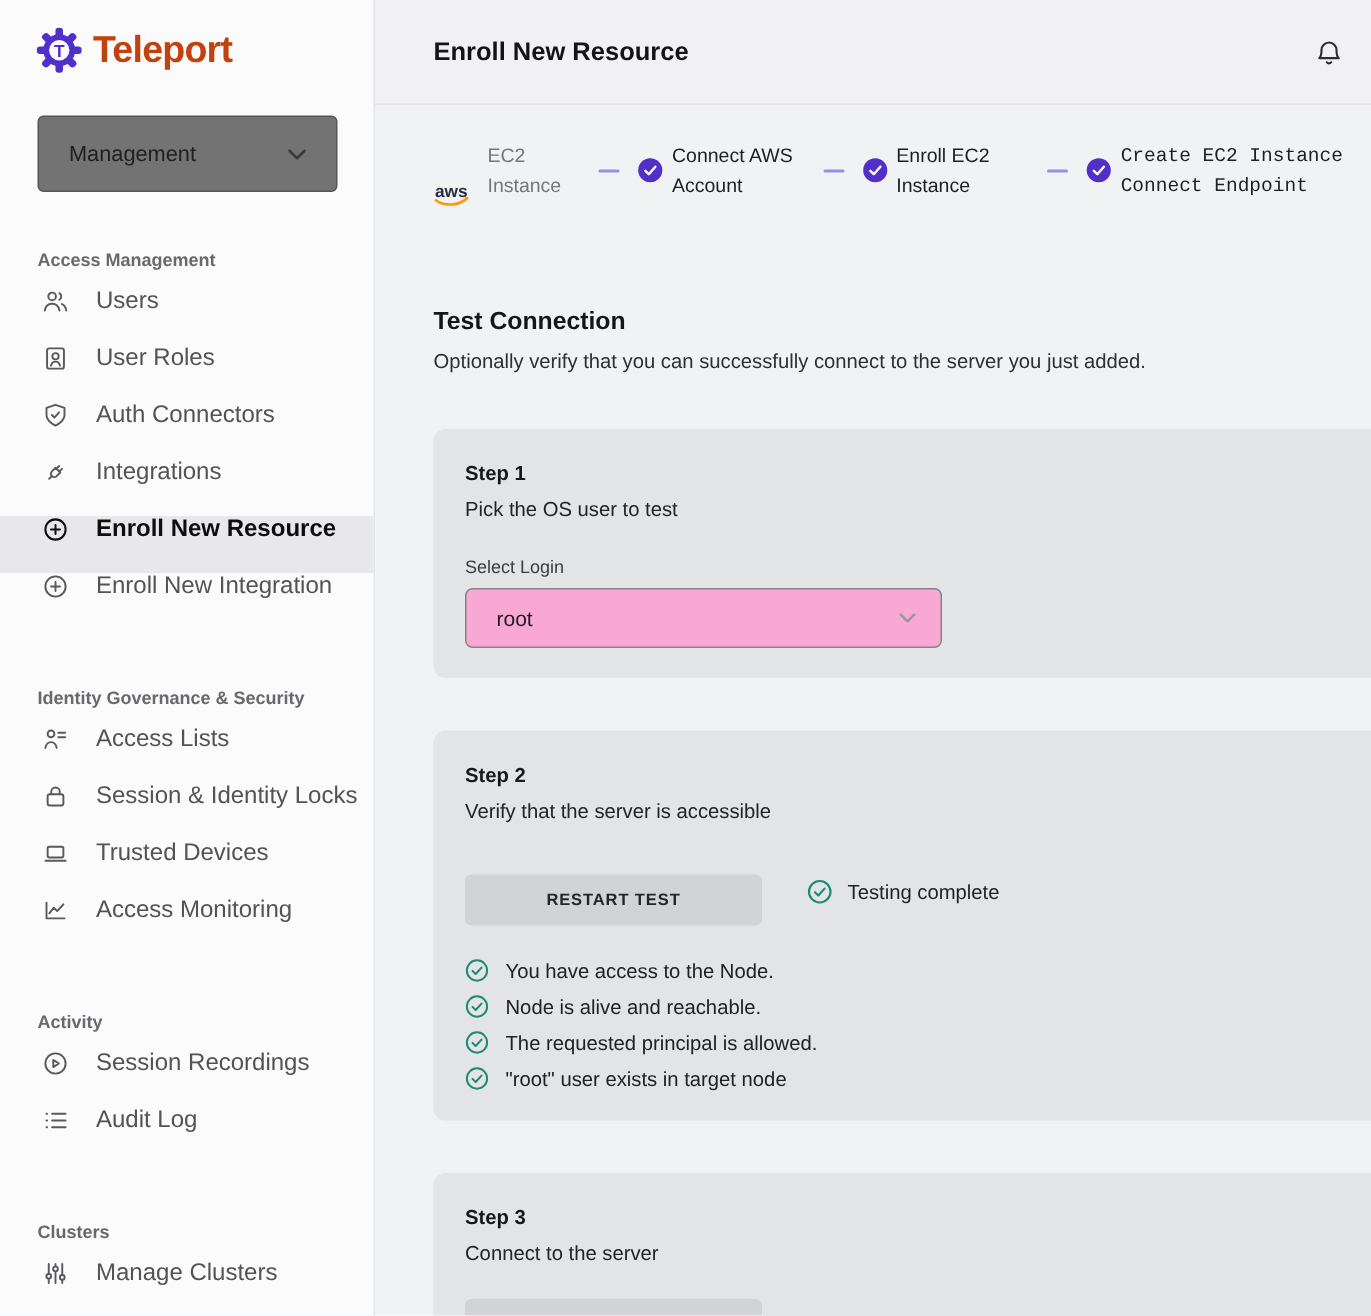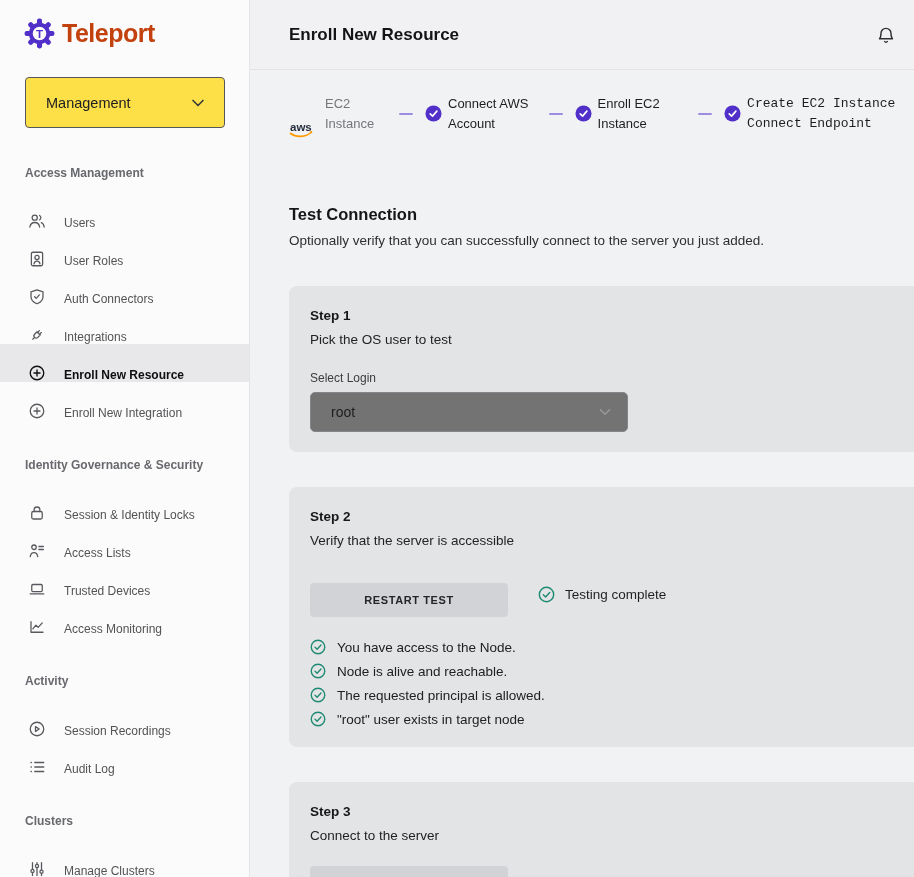--- a/index.html
+++ b/index.html
@@ -6,26 +6,26 @@
   html,body { width:914px; height:877px; overflow:hidden; }
   body { font-family:"Liberation Sans", sans-serif; background:#fbfbfc; color:#1c1c1e; }
   .app { display:flex; width:914px; height:877px; overflow:hidden; }
 
   
   .sidebar { width:250px; min-width:250px; background:#fbfbfc; border-right:1px solid #e5e5e8; height:100%; overflow:hidden; }
   .logo { display:flex; align-items:center; gap:7px; padding:18px 0 0 24px; cursor:pointer; }
   .logo-text { font-size:25px; font-weight:800; color:#c2410c; letter-spacing:-0.5px; }
   .mgmt-select { margin:28px 24px 0 25px; height:51px; border:1px solid #55565a; border-radius:4px;
                  display:flex; align-items:center; justify-content:space-between; padding:0 16px 0 20px;
-                 font-size:14.5px; color:#202022; cursor:pointer; background:#fde047; }
+                 font-size:14.5px; color:#202022; cursor:pointer; background:#737373; }
   .nav-section { margin-top:26px; }
   .nav-header { height:38px; display:flex; align-items:center; padding-left:25px;
                 font-size:12px; font-weight:700; color:#68696d; }
-  .nav-item { height:38px; display:flex; align-items:flex-end; gap:18px; padding-left:28px;
-              font-size:12px; color:#535355; cursor:pointer; }
+  .nav-item { height:38px; display:flex; align-items:flex-start; gap:18px; padding-left:28px;
+              font-size:16px; color:#535355; cursor:pointer; }
   .nav-item svg { flex:0 0 auto; stroke:#58595c; }
   .nav-item.active { background:#e8e8ea; font-weight:700; color:#0e0e0f; }
   .nav-item.active svg { stroke:#0e0e0f; }
 
   
   .main { flex:1; background:#f1f2f4; display:flex; flex-direction:column; overflow:hidden; }
   .topbar { height:70px; min-height:70px; background:#f1f1f3; border-bottom:1px solid #e3e3e6;
             display:flex; align-items:center; justify-content:space-between; padding:0 18px 0 39px; }
   .topbar h1 { font-size:17px; font-weight:700; color:#141416; }
   .bell { cursor:pointer; display:flex; }
@@ -42,21 +42,21 @@
 
   .content { padding:0 0 0 39px; }
   .content h2 { font-size:16.5px; font-weight:700; color:#161618; margin-top:50px; }
   .subtitle { font-size:13.5px; color:#2e2f31; margin-top:9px; }
 
   .card { width:700px; background:#e3e4e6; border-radius:8px; padding:20px 21px; margin-top:38px; }
   .card + .card { margin-top:35px; }
   .card-title { font-size:13.5px; font-weight:700; color:#18181a; line-height:20px; }
   .card-desc { font-size:13.5px; color:#222325; line-height:20px; margin-top:4px; }
   .field-label { font-size:12px; color:#3c3c3e; margin-top:21px; }
-  .select { margin-top:7px; width:318px; height:40px; background:#737373; border:1px solid #84858a; border-radius:5px;
+  .select { margin-top:7px; width:318px; height:40px; background:#f9a8d4; border:1px solid #84858a; border-radius:5px;
             display:flex; align-items:center; justify-content:space-between; padding:0 13px 0 20px;
             font-size:14px; color:#1d1d1f; cursor:pointer; }
   .btn { margin-top:20px; width:198px; height:34px; background:#d2d3d6; border:none; border-radius:4px;
          font-family:"Liberation Sans",sans-serif; font-size:11px; font-weight:700; letter-spacing:0.6px;
          color:#252527; cursor:pointer; }
   .test-row { display:flex; align-items:center; margin-top:20px; }
   .status { display:flex; align-items:center; gap:10px; margin-left:30px; font-size:13.5px; color:#1f2022; }
   .checks { margin-top:22px; display:flex; flex-direction:column; gap:8px; }
   .check-row { display:flex; align-items:center; gap:11px; font-size:13.5px; color:#202123; }
   .check-row svg, .status svg { flex:0 0 auto; display:block; }
@@ -168,36 +168,36 @@
         <span>Enroll New Integration</span>
       </div>
     </div>
 
     <div class="nav-section">
       <div class="nav-header">Identity Governance &amp; Security</div>
 
       <div class="nav-item">
         <span style="display:flex;">
             <svg width="18" height="18" viewBox="0 0 24 24" fill="none" stroke-width="1.7" stroke-linecap="round" stroke-linejoin="round">
-              <rect x="5" y="10" width="14" height="10" rx="2"></rect>
-              <path d="M8.2 10V7.8a3.8 3.8 0 0 1 7.6 0V10"></path>
-            </svg>
-          </span>
-        <span>Session &amp; Identity Locks</span>
-      </div>
-
-      <div class="nav-item">
-        <span style="display:flex;">
-            <svg width="18" height="18" viewBox="0 0 24 24" fill="none" stroke-width="1.7" stroke-linecap="round" stroke-linejoin="round">
               <circle cx="8" cy="7" r="3"></circle>
               <path d="M3 19.5c.6-3.4 2.6-5.2 5-5.2s4.4 1.8 5 5.2"></path>
               <path d="M14.5 6h6M14.5 10h6"></path>
             </svg>
           </span>
         <span>Access Lists</span>
+      </div>
+
+      <div class="nav-item">
+        <span style="display:flex;">
+            <svg width="18" height="18" viewBox="0 0 24 24" fill="none" stroke-width="1.7" stroke-linecap="round" stroke-linejoin="round">
+              <rect x="5" y="10" width="14" height="10" rx="2"></rect>
+              <path d="M8.2 10V7.8a3.8 3.8 0 0 1 7.6 0V10"></path>
+            </svg>
+          </span>
+        <span>Session &amp; Identity Locks</span>
       </div>
 
       <div class="nav-item">
         <span style="display:flex;">
             <svg width="18" height="18" viewBox="0 0 24 24" fill="none" stroke-width="1.7" stroke-linecap="round" stroke-linejoin="round">
               <rect x="5" y="6" width="14" height="9.5" rx="1.5"></rect>
               <path d="M3 18.5h18"></path>
             </svg>
           </span>
         <span>Trusted Devices</span>

